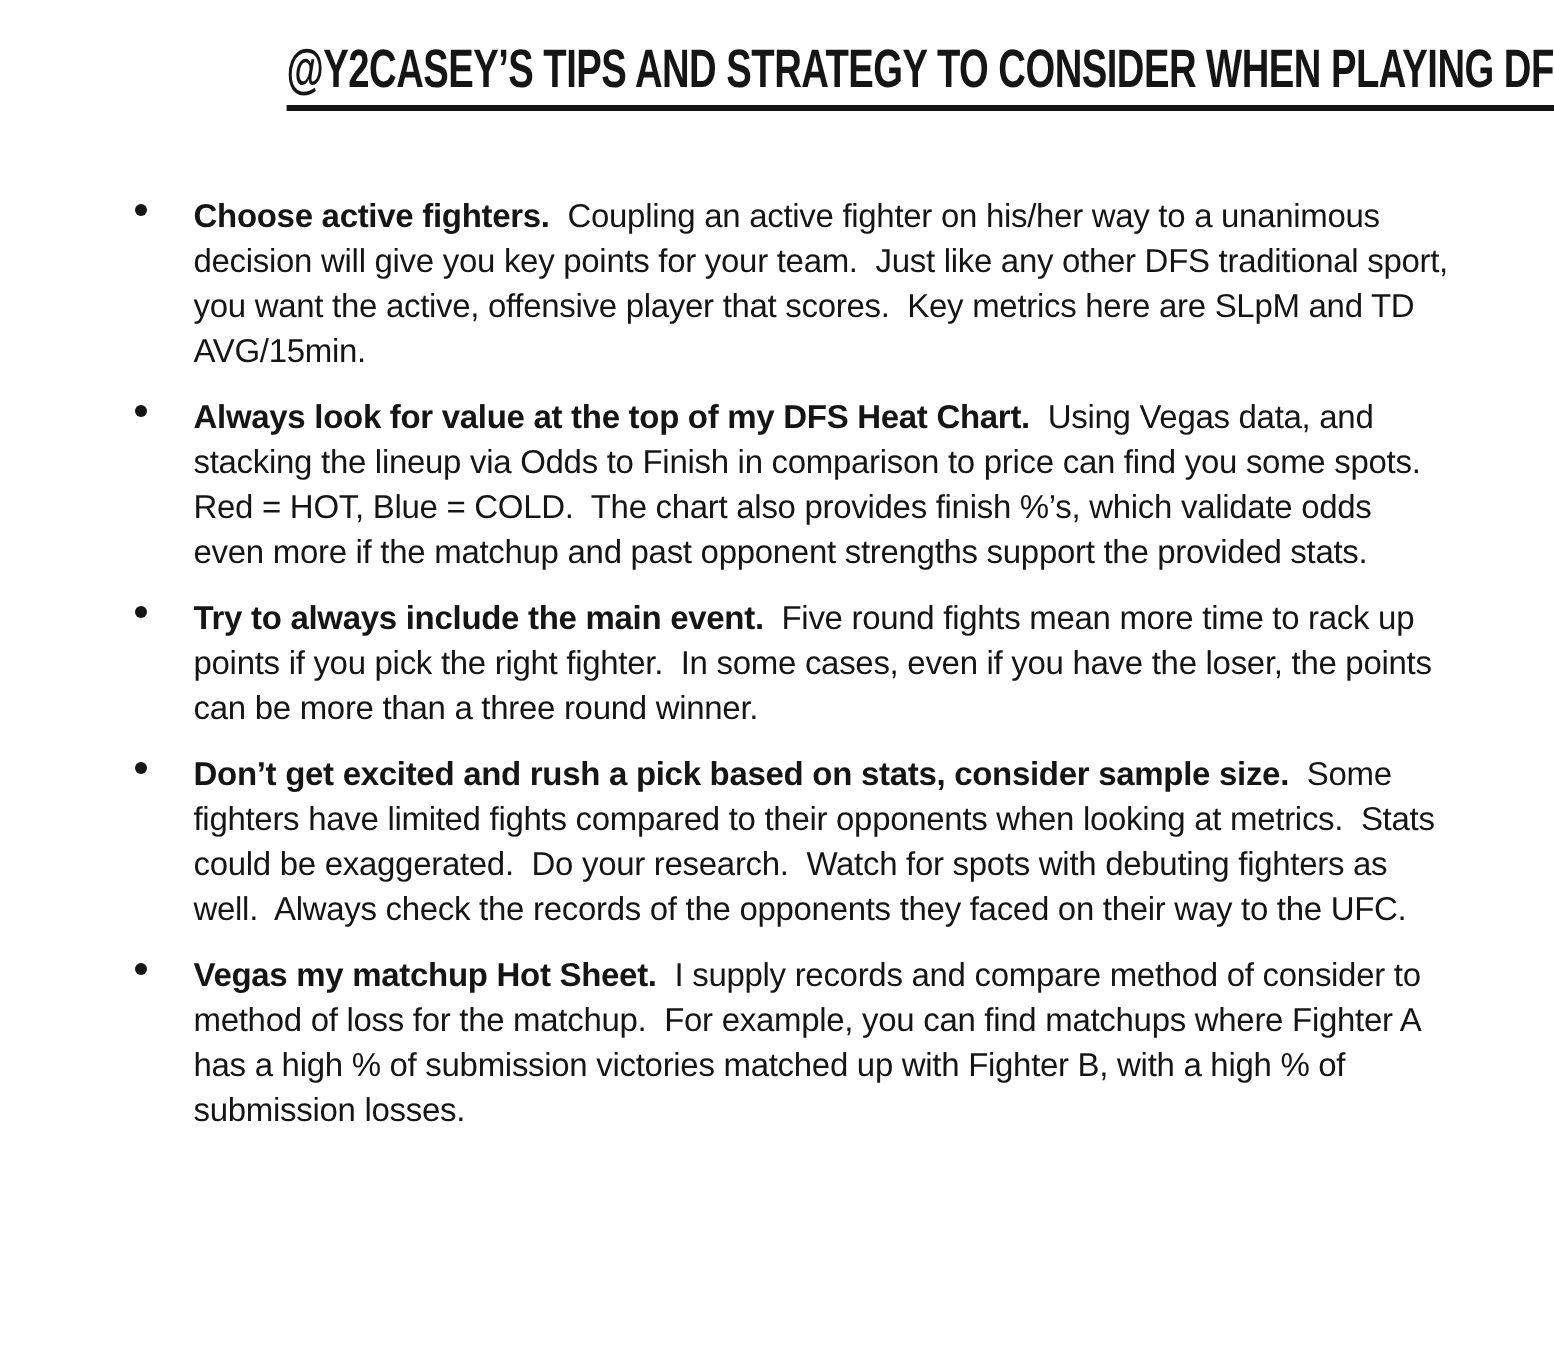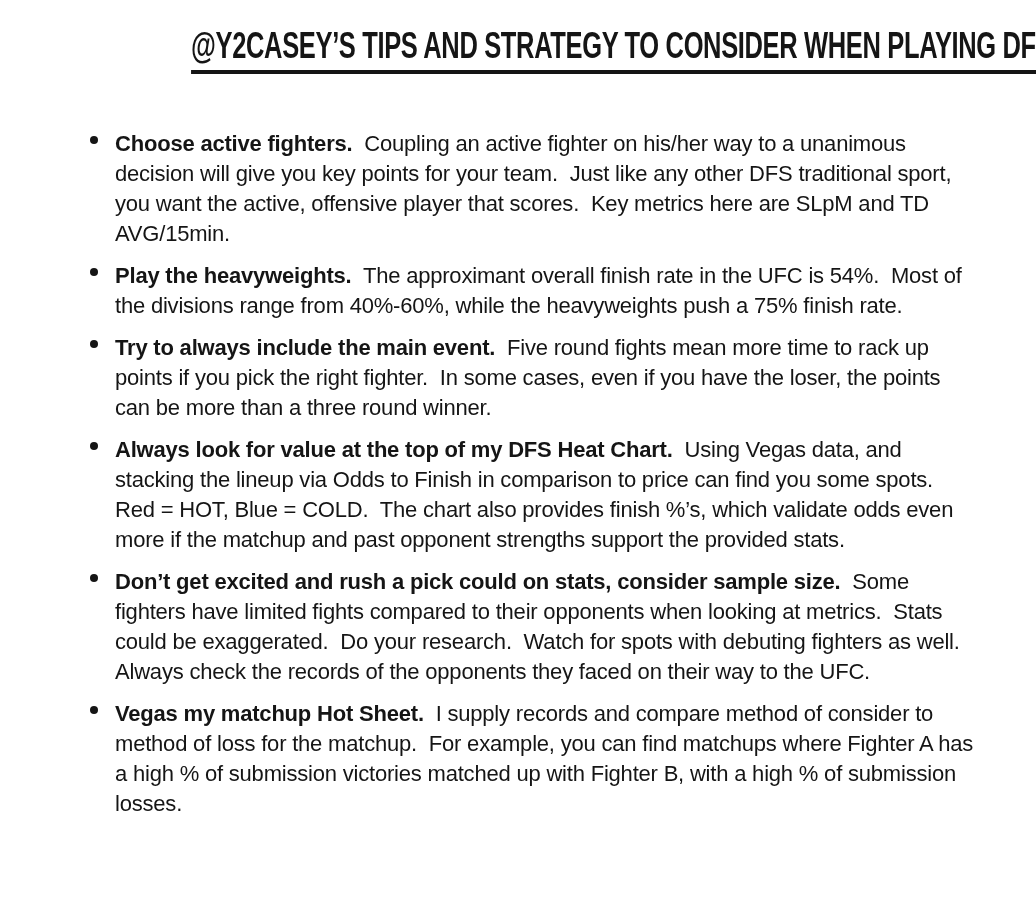--- a/index.html
+++ b/index.html
@@ -53,21 +53,21 @@
   .bullet-dot {
     position: absolute;
     left: 2px;
     top: 7px;
     width: 8px;
     height: 8px;
     border-radius: 50%;
     background: #151515;
   }
   li.tip p {
-    margin: 0;
+    margin: 14px;
     white-space: pre-wrap;
   }
   .tip-lead {
     font-weight: bold;
   }
 </style>
 </head>
 <body>
 
 <div class="page">
@@ -75,32 +75,28 @@
     <h1 class="doc-title" style="transform: scaleX(0.708338);">@Y2CASEY’S TIPS AND STRATEGY TO CONSIDER WHEN PLAYING DFS MMA</h1>
   </header>
 
   <ul class="tips">
     <li class="tip">
       <span class="bullet-dot"></span>
       <p><span class="tip-lead">Choose active fighters.</span><span>  Coupling an active fighter on his/her way to a unanimous decision will give you key points for your team.  Just like any other DFS traditional sport, you want the active, offensive player that scores.  Key metrics here are SLpM and TD AVG/15min.</span></p>
     </li>
     <li class="tip">
       <span class="bullet-dot"></span>
-      <p><span class="tip-lead">Play the heavyweights.</span><span>  The approximant overall finish rate in the UFC is 54%.  Most of the divisions range from 40%-60%, while the heavyweights push a 75% finish rate.</span></p>
+      <p><span class="tip-lead">Always look for value at the top of my DFS Heat Chart.</span><span>  Using Vegas data, and stacking the lineup via Odds to Finish in comparison to price can find you some spots.  Red = HOT, Blue = COLD.  The chart also provides finish %’s, which validate odds even more if the matchup and past opponent strengths support the provided stats.</span></p>
     </li>
     <li class="tip">
       <span class="bullet-dot"></span>
       <p><span class="tip-lead">Try to always include the main event.</span><span>  Five round fights mean more time to rack up points if you pick the right fighter.  In some cases, even if you have the loser, the points can be more than a three round winner.</span></p>
     </li>
     <li class="tip">
       <span class="bullet-dot"></span>
-      <p><span class="tip-lead">Always look for value at the top of my DFS Heat Chart.</span><span>  Using Vegas data, and stacking the lineup via Odds to Finish in comparison to price can find you some spots.  Red = HOT, Blue = COLD.  The chart also provides finish %’s, which validate odds even more if the matchup and past opponent strengths support the provided stats.</span></p>
-    </li>
-    <li class="tip">
-      <span class="bullet-dot"></span>
-      <p><span class="tip-lead">Don’t get excited and rush a pick could on stats, consider sample size.</span><span>  Some fighters have limited fights compared to their opponents when looking at metrics.  Stats could be exaggerated.  Do your research.  Watch for spots with debuting fighters as well.  Always check the records of the opponents they faced on their way to the UFC.</span></p>
+      <p><span class="tip-lead">Don’t get excited and rush a pick based on stats, consider sample size.</span><span>  Some fighters have limited fights compared to their opponents when looking at metrics.  Stats could be exaggerated.  Do your research.  Watch for spots with debuting fighters as well.  Always check the records of the opponents they faced on their way to the UFC.</span></p>
     </li>
     <li class="tip">
       <span class="bullet-dot"></span>
       <p><span class="tip-lead">Vegas my matchup Hot Sheet.</span><span>  I supply records and compare method of consider to method of loss for the matchup.  For example, you can find matchups where Fighter A has a high % of submission victories matched up with Fighter B, with a high % of submission losses.</span></p>
     </li>
   </ul>
 </div>
 
 </body></html>

